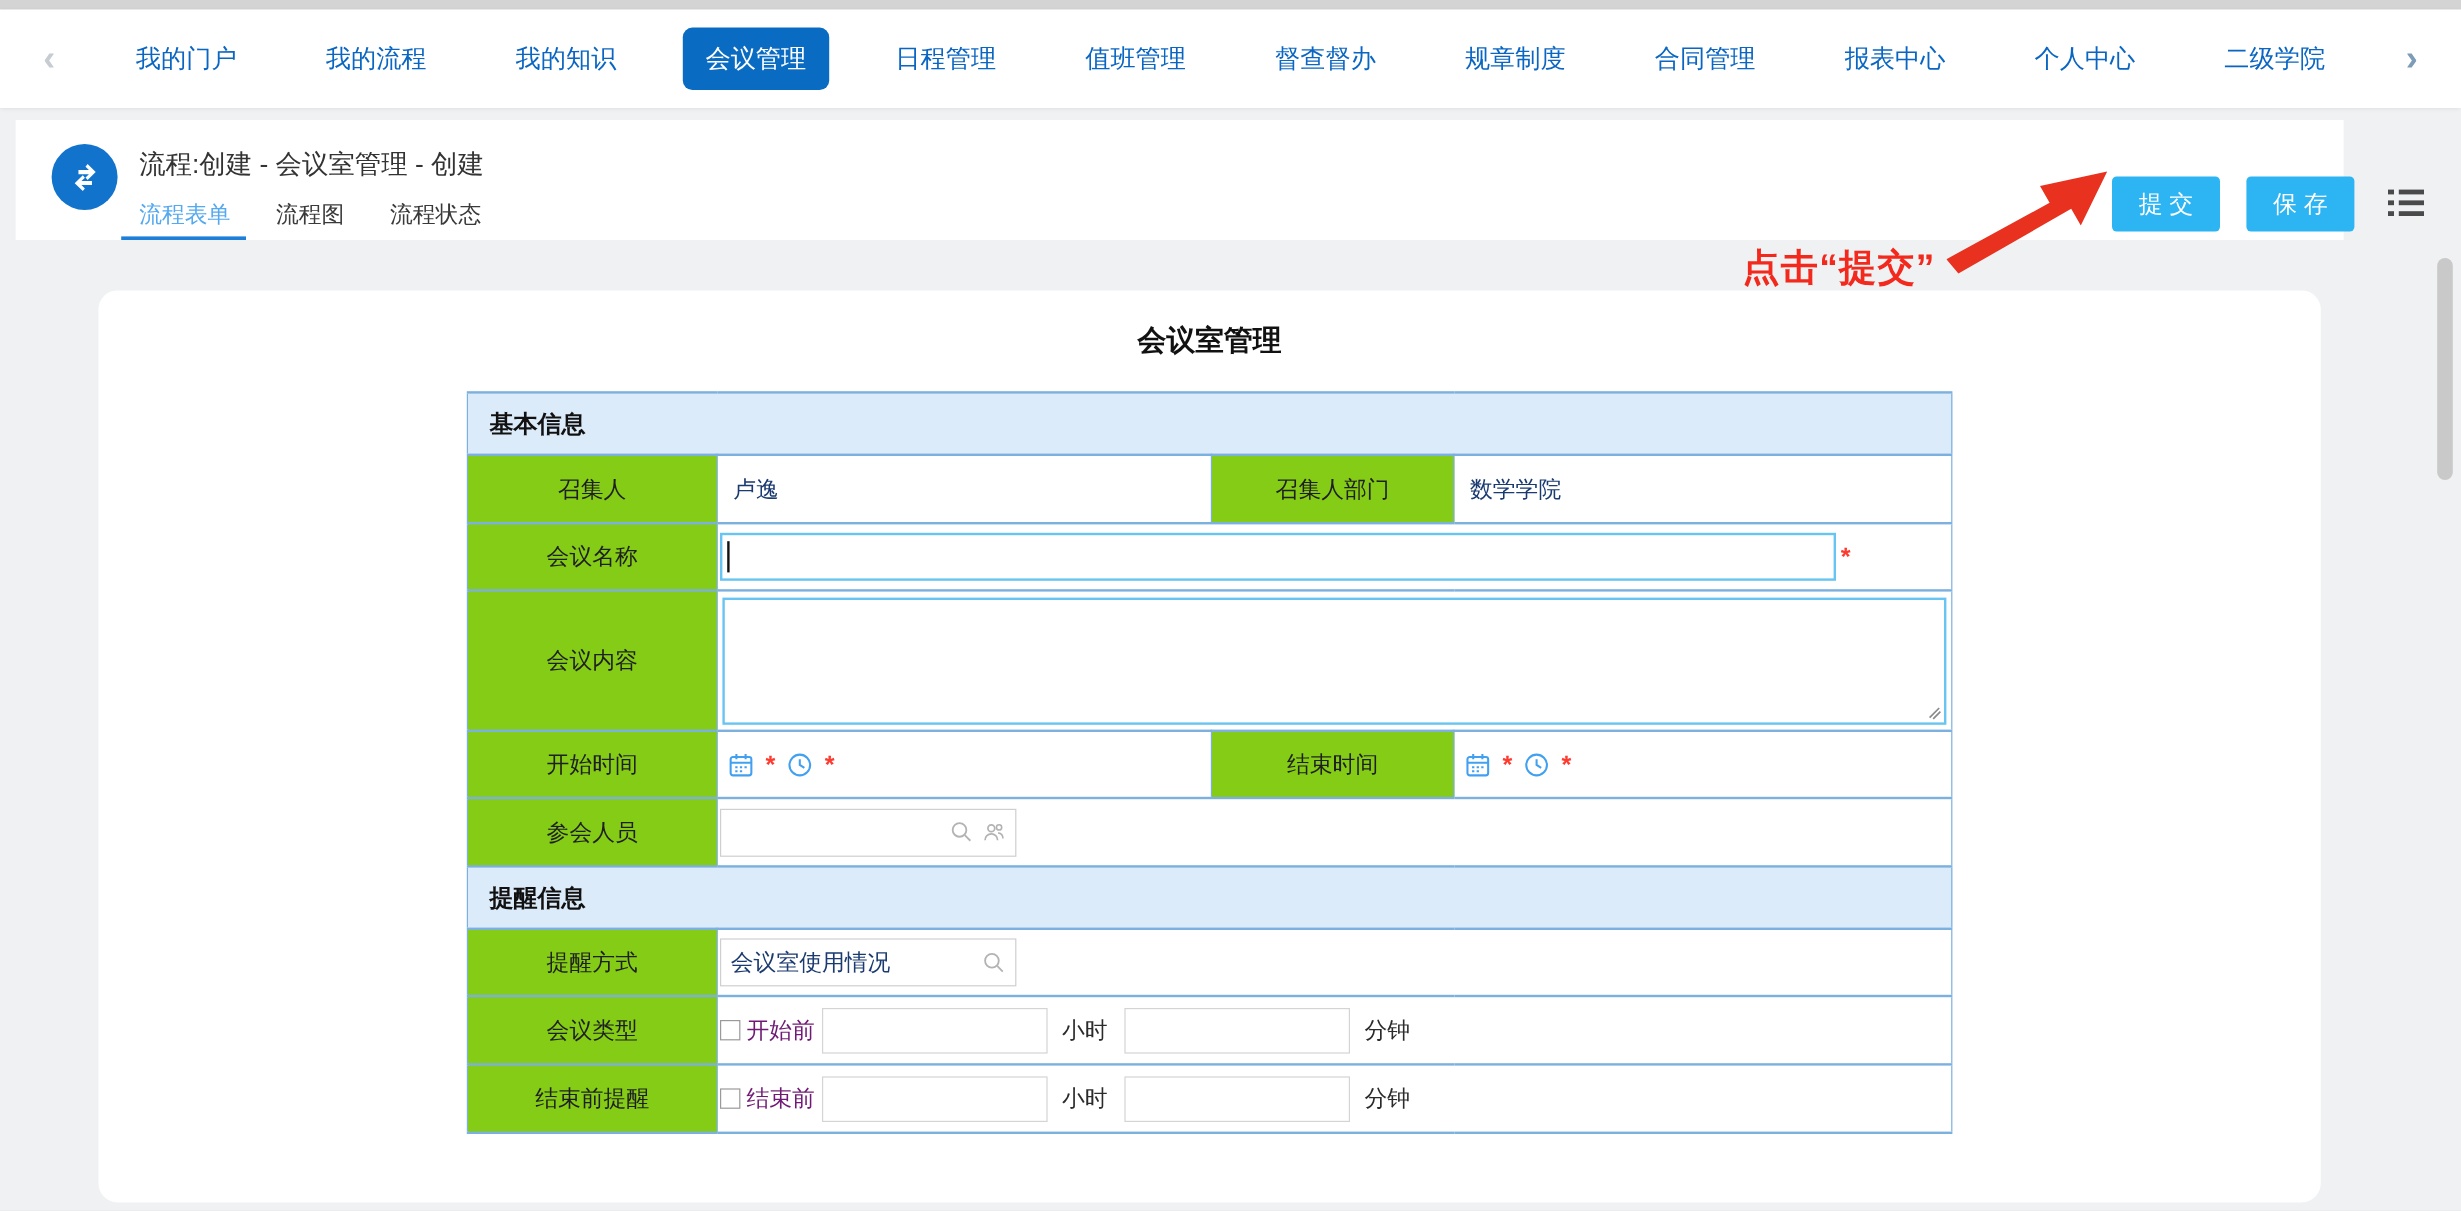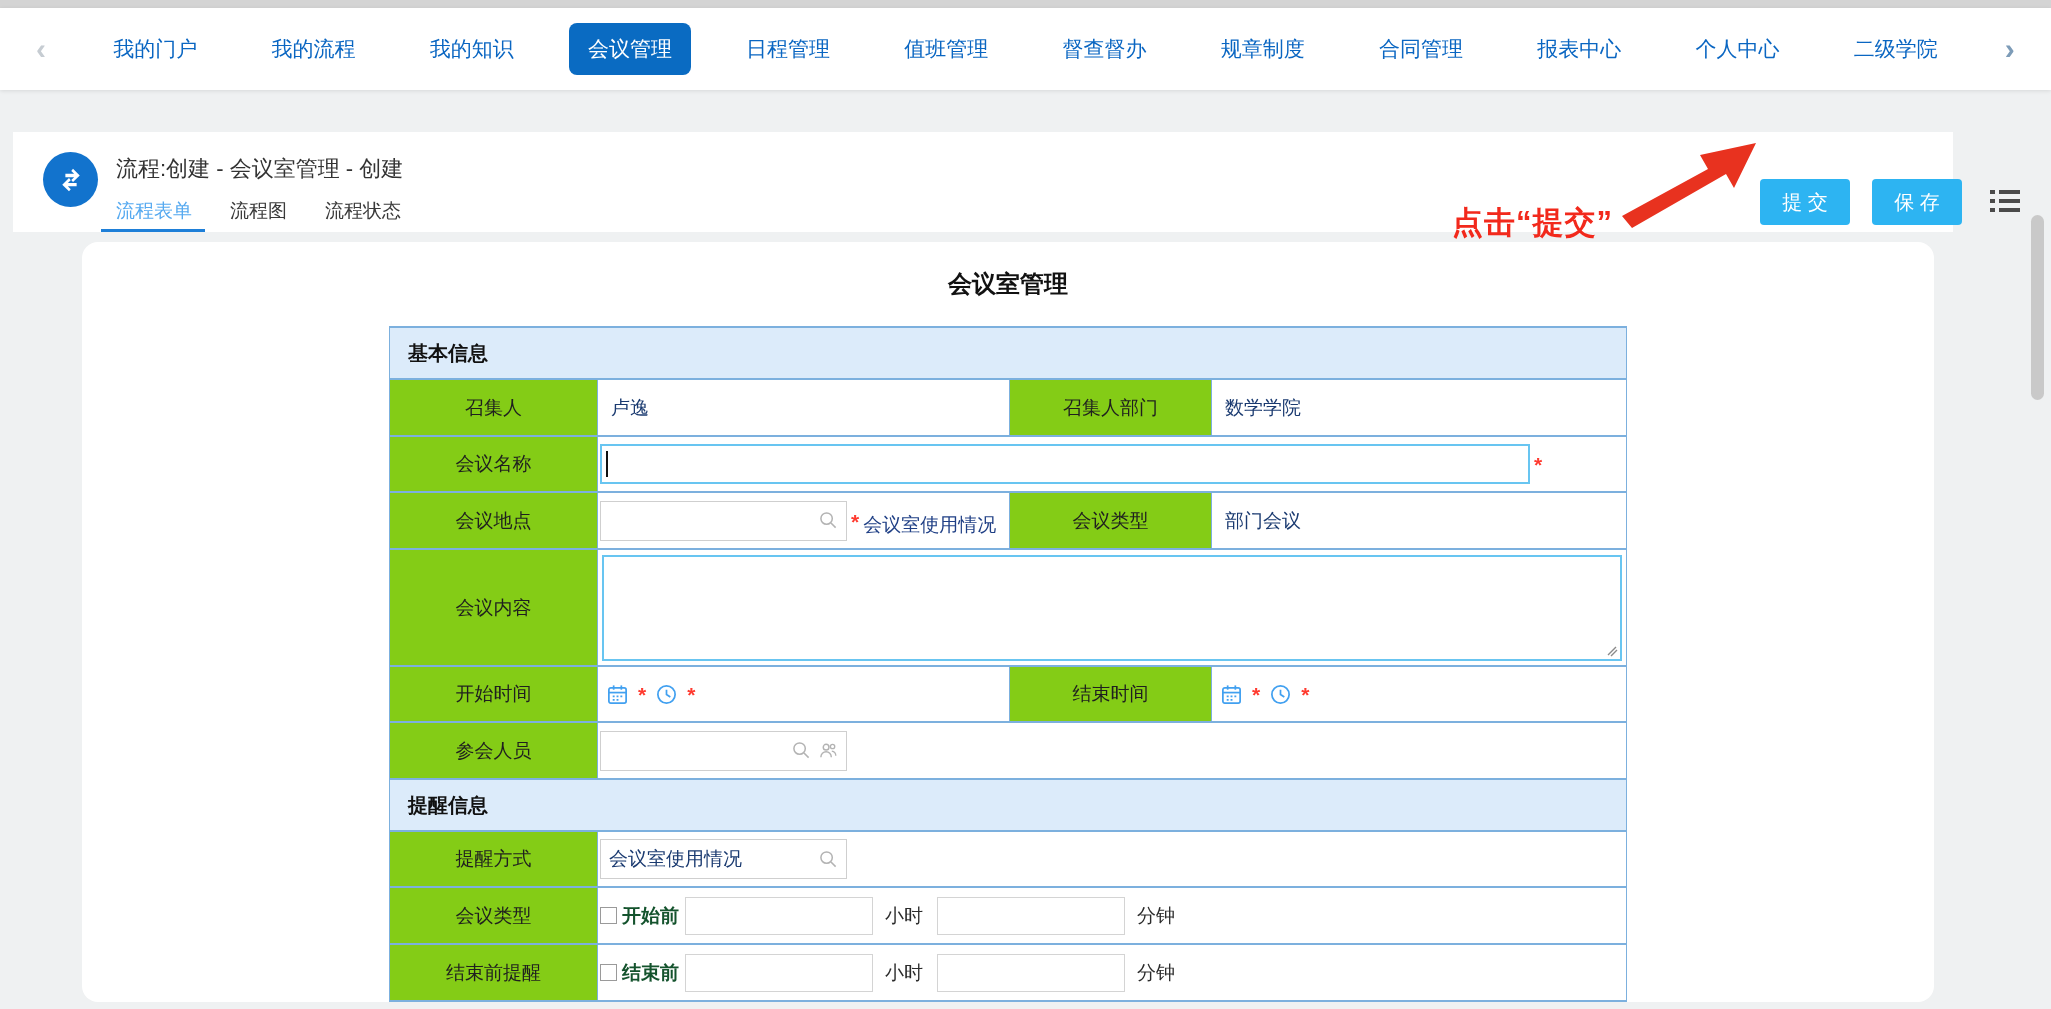--- a/index.html
+++ b/index.html
@@ -18,21 +18,21 @@
   }
   .nav-chevron { font-size:30px; color:#c6ccd2; width:34px; text-align:center; cursor:pointer; font-weight:bold; }
   .nav-chevron.right { color:#7d9cb8; }
   .nav-item {
     font-size:21px; color:#0a66c2; padding:12px 19px; border-radius:8px;
     white-space:nowrap; cursor:pointer;
   }
   .nav-item.active { background:#0a6bc2; color:#fff; }
 
   
-  .header-card { position:absolute; left:13px; top:100px; width:1940px; height:100px; background:#fff;margin-top:32px; }
+  .header-card { position:absolute; left:13px; top:100px; width:1940px; height:100px; background:#fff; }
   .flow-circle {
     position:absolute; left:30px; top:20px; width:55px; height:55px; border-radius:50%;
     background:#1273cd; display:flex; align-items:center; justify-content:center;
   }
   .page-title { position:absolute; left:103px; top:22px; font-size:22px; color:#333; }
   .hdr-tabs { position:absolute; left:103px; top:66px; display:flex; gap:38px; font-size:19px; color:#3a3a3a; }
   .hdr-tab { cursor:pointer; }
   .hdr-tab.active { color:#55a9f0; }
   .tab-underline { position:absolute; left:88px; bottom:0; width:104px; height:3px; background:#1e7fd8; }
   .btn {
@@ -78,21 +78,21 @@
 
   .req { color:#ff3b30; font-weight:bold; font-size:21px; margin:0 4px; position:relative; top:1px; }
   .link { color:#1f3f85; font-size:19px; cursor:pointer; position:relative; top:4px; }
 
   .tbox { width:1020px; height:106px; border:2px solid #68c5f1; margin:4px 0 4px 2px; position:relative; }
   .resize-handle { position:absolute; right:2px; bottom:2px; cursor:nwse-resize; }
 
   .time-cell { display:flex; align-items:center; padding-left:8px; gap:5px; }
 
   .chk { width:17px; height:17px; border:1px solid #9a9a9a; background:#fff; display:inline-block; cursor:pointer; flex:none; }
-  .chk-label { margin:0 6px 0 5px; color:#14532d; font-size:19px; white-space:nowrap;font-weight:bold; }
+  .chk-label { margin:0 6px 0 5px; color:#701a75; font-size:19px; white-space:nowrap; }
   input.small {
     width:188px; height:38px; border:1px solid #d4d4d4; margin-right:12px;
     font-size:19px; font-family:inherit; padding:0 6px;
   }
   .unit { font-size:19px; color:#2b2b2b; margin-right:14px; }
   .icon-btn { cursor:pointer; flex:none; display:block; }
 </style>
 </head>
 <body>
 
@@ -183,37 +183,20 @@
         <td class="cell-flex" colspan="3">
           <div class="flexrow">
             <div class="ibox blue name">
               <span class="caret"></span>
             </div>
             <span class="req">*</span>
           </div>
         </td>
       </tr>
 
-      <tr style="height:57px">
-        <td class="lbl">会议地点</td>
-        <td class="cell-flex">
-          <div class="flexrow">
-            <div class="ibox place">
-              <svg class="icon-btn" width="19" height="19" viewBox="0 0 20 20">
-                <circle cx="8" cy="8" r="6" fill="none" stroke="#b3b3b3" stroke-width="1.6"></circle>
-                <line x1="12.6" y1="12.6" x2="17.5" y2="17.5" stroke="#b3b3b3" stroke-width="1.6"></line>
-              </svg>
-            </div>
-            <span class="req">*</span>
-            <span class="link">会议室使用情况</span>
-          </div>
-        </td>
-        <td class="lbl">会议类型</td>
-        <td class="value">部门会议</td>
-      </tr>
 
       <tr style="height:117px">
         <td class="lbl">会议内容</td>
         <td class="cell-flex" colspan="3">
           <div class="tbox">
             <svg class="resize-handle" width="12" height="12" viewBox="0 0 12 12">
               <path d="M2 10 L10 2 M5 11 L11 5" stroke="#8a8a8a" stroke-width="1.4" fill="none"></path>
             </svg>
           </div>
         </td>

